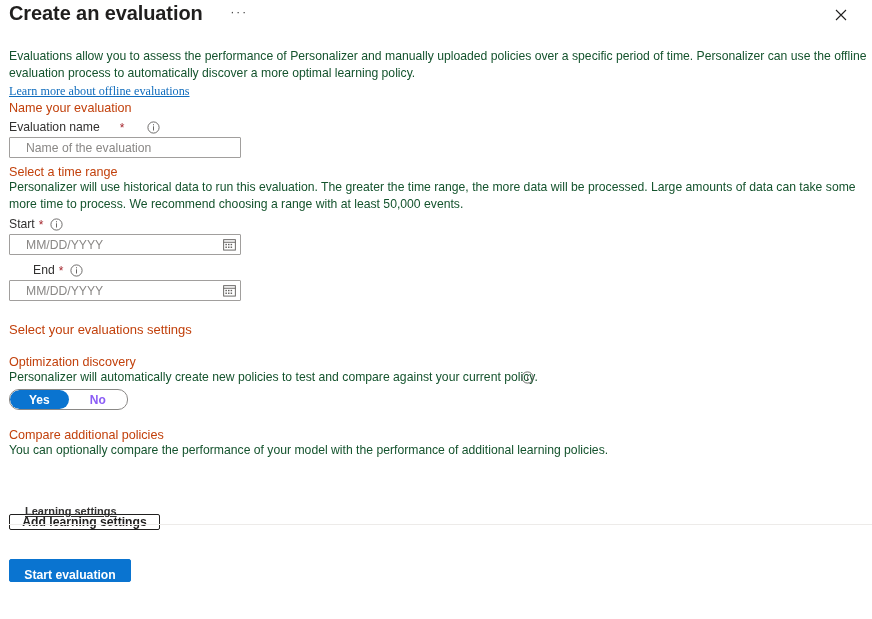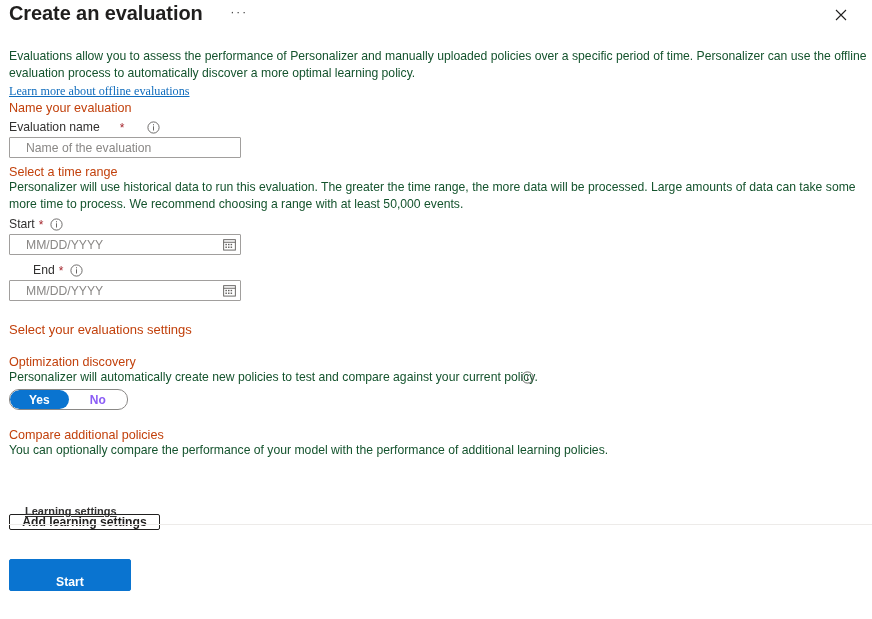--- a/index.html
+++ b/index.html
@@ -284,21 +284,21 @@
     height: 23px;
     box-sizing: border-box;
     border: 1px solid #0a74d0;
     background: #0a74d0;
     border-radius: 2px;
     font-family: "Liberation Sans", sans-serif;
     font-size: 12.2px;
     font-weight: 600;
     color: #ffffff;
     cursor: pointer;
-    padding: 15px;
+    padding: 8px;
   }
 
   
   .list-col-head {
     position: absolute;
     left: 25px;
     top: 503px;
     font-size: 11px;
     font-weight: 600;
     color: #323130;

